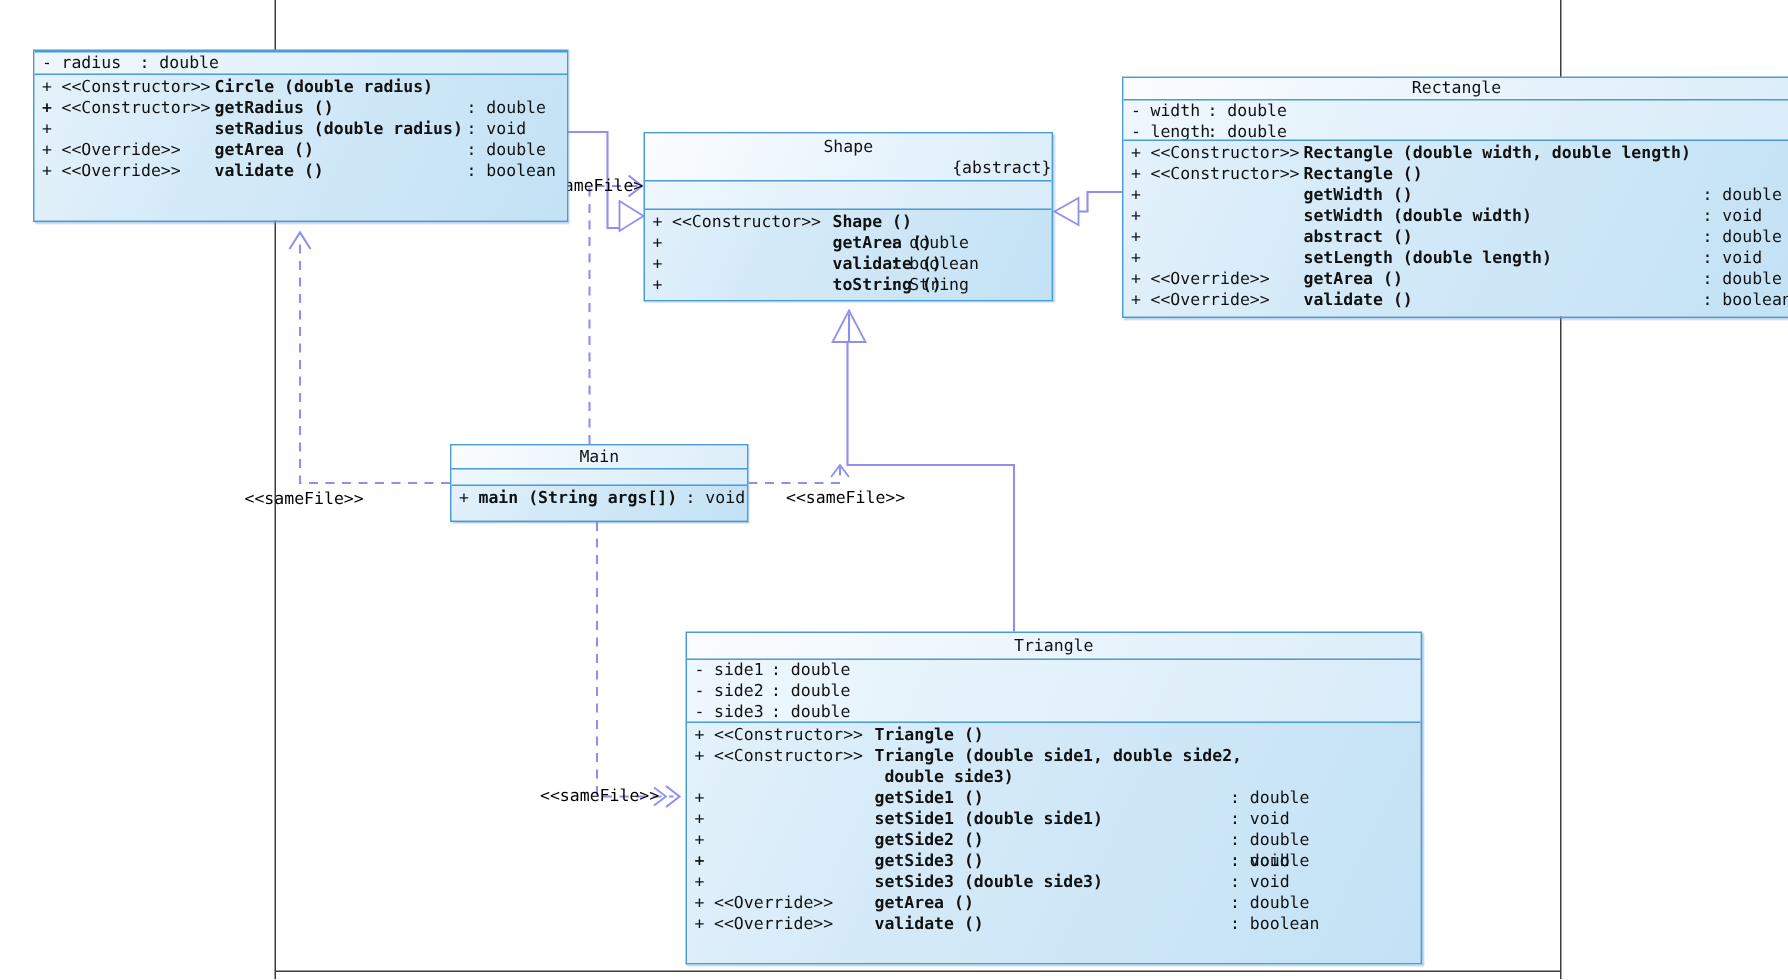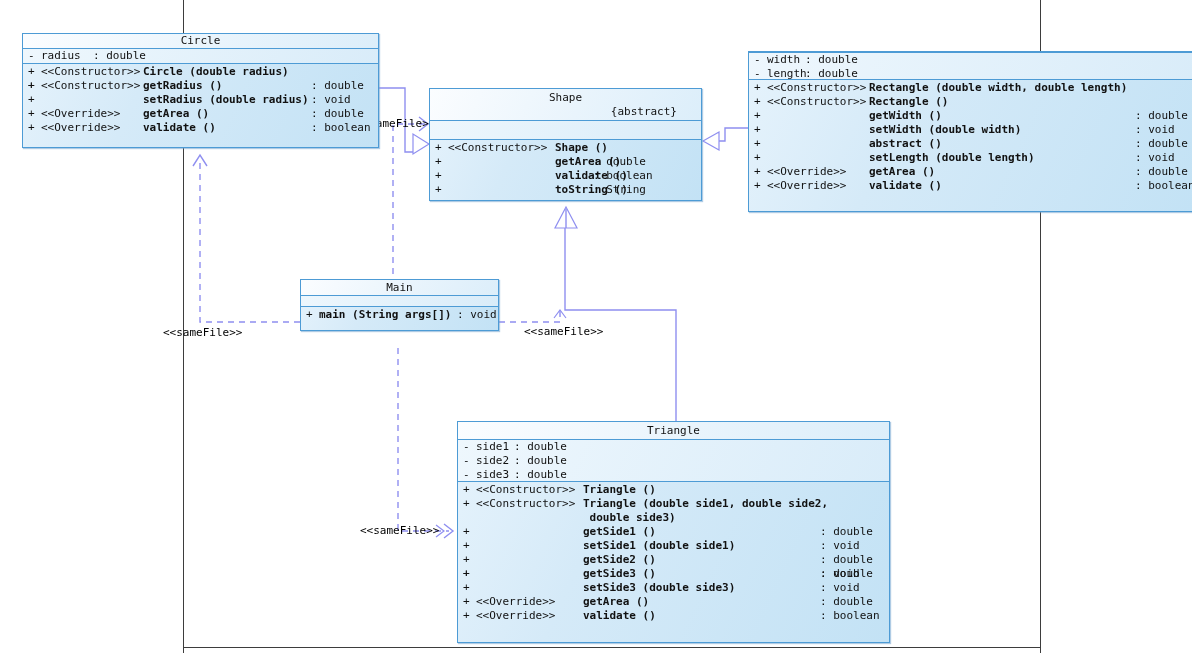--- a/index.html
+++ b/index.html
@@ -15,21 +15,21 @@
     background:linear-gradient(115deg,#e6f3fc 0%,#d5eaf8 35%,#c3e2f5 100%);
     box-shadow:1px 1px 1px rgba(110,160,205,.55);
     display:flex;flex-direction:column;overflow:hidden;
   }
   .ct{
     flex:0 0 auto;box-sizing:border-box;
     background:linear-gradient(115deg,#fbfdff 0%,#e9f4fc 55%,#dceefa 100%);
     display:flex;flex-direction:column;justify-content:center;
   }
   .tn{text-align:center;line-height:14px;}
-  .tg{text-align:right;line-height:14px;padding-right:24px;}
+  .tg{text-align:right;line-height:14px;padding-right:0;}
   .ca{
     flex:0 0 auto;box-sizing:border-box;
     border-top:1px solid #4d9bd5;border-bottom:1px solid #4d9bd5;
     background:linear-gradient(115deg,#eef7fd 0%,#d9ecf9 100%);
     overflow:hidden;
   }
   .cm{flex:1 1 auto;overflow:hidden;padding-top:1px;}
   .row{position:relative;line-height:14px;}
   .row.attr{height:14px;}
   .row .vis{position:absolute;left:5px;top:0;}
@@ -73,23 +73,20 @@
     <path d="M444,524 L453,531 L444,538" fill="none" stroke="#8f8ff0" stroke-width="1.4"></path>
     <path d="M436,525 L444,531 L436,537" fill="none" stroke="#8f8ff0" stroke-width="1.2"></path>
   </svg>
 
   <div class="clabel" style="left:163px;top:326px">&lt;&lt;sameFile&gt;&gt;</div>
   <div class="clabel" style="left:356px;top:117px">&lt;&lt;sameFile&gt;&gt;</div>
   <div class="clabel" style="left:524px;top:325px">&lt;&lt;sameFile&gt;&gt;</div>
   <div class="clabel" style="left:360px;top:524px">&lt;&lt;sameFile&gt;&gt;</div>
 
   <div class="cls" style="left:22px;top:33px;width:357px;height:115px;--sigx:120px;--retx:288px;--atx:70px;">
-    <div class="ct" style="height:14px">
-      <div class="tn">Circle</div>
-    </div>
     <div class="ca" style="height:16px">
         <div class="row attr">
           <span class="vis">-</span>
           <span class="aname">radius</span>
           <span class="atype">: double</span>
         </div>
       </div>
     <div class="cm">
         <div class="row">
           <span class="vis">+</span>
@@ -149,20 +146,23 @@
         </div>
         <div class="row">
           <span class="vis">+</span>
           <span class="sig">toString ()</span>
           <span class="ret">: String</span>
         </div>
       </div>
   </div>
 
   <div class="cls" style="left:748px;top:51px;width:446px;height:161px;--sigx:120px;--retx:386px;--atx:56px;">
+    <div class="ct" style="height:14px">
+      <div class="tn">Rectangle</div>
+    </div>
     <div class="ca" style="height:28px">
         <div class="row attr">
           <span class="vis">-</span>
           <span class="aname">width</span>
           <span class="atype">: double</span>
         </div>
         <div class="row attr">
           <span class="vis">-</span>
           <span class="aname">length</span>
           <span class="atype">: double</span>
@@ -207,35 +207,35 @@
         </div>
         <div class="row">
           <span class="vis">+</span>
           <span class="stereo">&lt;&lt;Override&gt;&gt;</span>
           <span class="sig">validate ()</span>
           <span class="ret">: boolean</span>
         </div>
       </div>
   </div>
 
-  <div class="cls" style="left:300px;top:279px;width:199px;height:52px;--sigx:18px;--retx:156px;">
+  <div class="cls" style="left:300px;top:296px;width:199px;height:52px;--sigx:18px;--retx:156px;">
     <div class="ct" style="height:15px">
       <div class="tn">Main</div>
     </div>
     <div class="ca" style="height:12px"></div>
     <div class="cm">
         <div class="row">
           <span class="vis">+</span>
           <span class="sig">main (String args[])</span>
           <span class="ret">: void</span>
         </div>
       </div>
   </div>
 
-  <div class="cls" style="left:457px;top:421px;width:433px;height:222px;--sigx:125px;--retx:362px;--atx:56px;">
+  <div class="cls" style="left:457px;top:421px;width:491px;height:222px;--sigx:125px;--retx:362px;--atx:56px;">
     <div class="ct" style="height:17px">
       <div class="tn">Triangle</div>
     </div>
     <div class="ca" style="height:43px">
         <div class="row attr">
           <span class="vis">-</span>
           <span class="aname">side1</span>
           <span class="atype">: double</span>
         </div>
         <div class="row attr">

